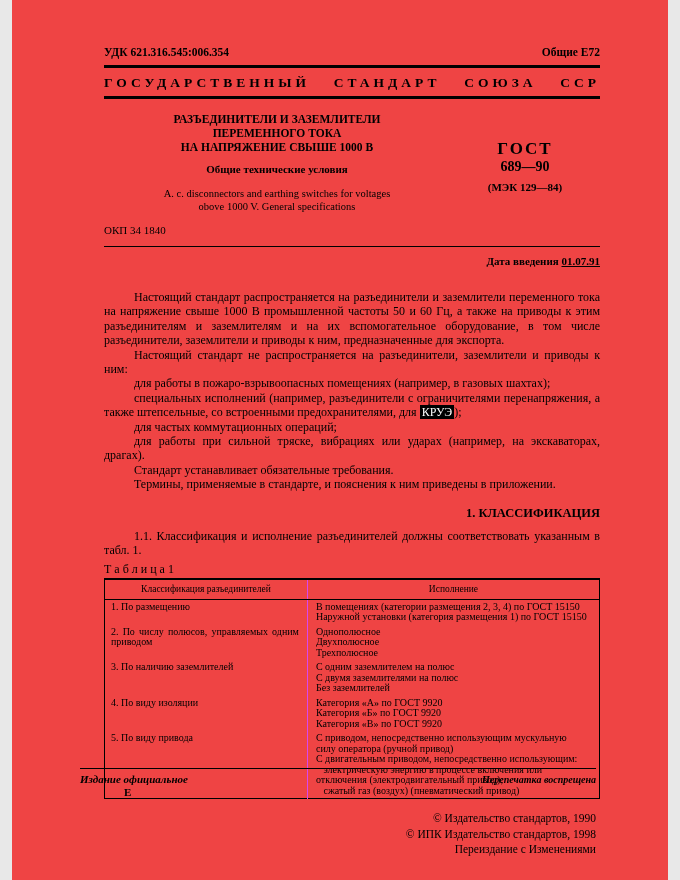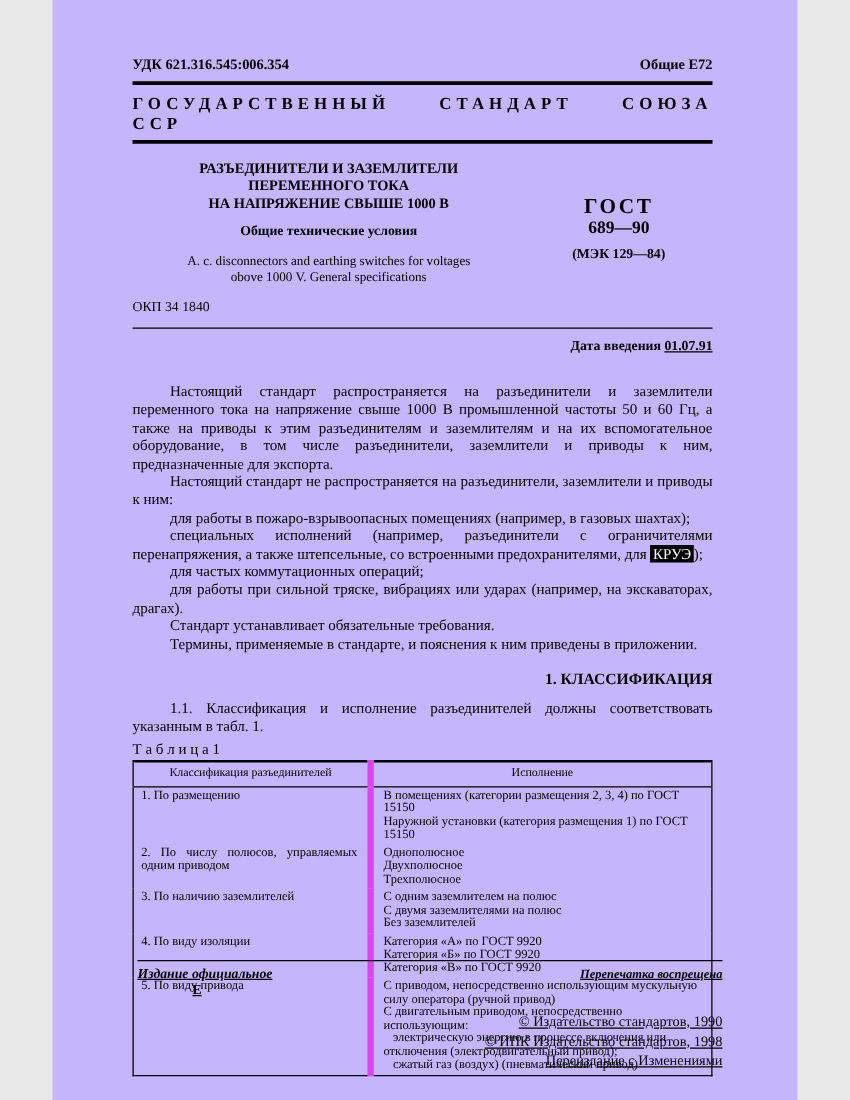--- a/index.html
+++ b/index.html
@@ -1,26 +1,26 @@
 <!DOCTYPE html>
 <html><head>
 <meta charset="utf-8">
 <style>
   html, body { margin: 0; padding: 0; background: #e8e8e8; }
   .page {
     position: relative;
-    width: 596px;
+    width: 656px;
     height: 880px;
     margin: 0 auto;
-    background: #c4b5fd;
+    background: #ef4444;
     color: #000;
     font-family: "Liberation Serif", "DejaVu Serif", serif;
     overflow: hidden;
     box-sizing: border-box;
-    padding: 46px 68px 0 64px;
+    padding: 46px 68px 0 92px;
   }
   .topline { display: flex; justify-content: space-between; font-weight: bold; font-size: 11.5px; }
   .thickbar { height: 3px; background: #000; margin-top: 7px; }
   .thickbar2 { height: 3px; background: #000; }
   .banner {
     font-weight: bold; font-size: 13.5px; letter-spacing: 4px; word-spacing: 6px;
     text-align: justify; text-align-last: justify; padding: 7px 0 5px 0;
   }
   .title-row { display: flex; margin-top: 13px; }
   .title-main { flex: 1; text-align: center; }
@@ -42,27 +42,27 @@
   .clause { margin-top: 8px; font-size: 12px; line-height: 14.4px; text-align: justify; text-indent: 30px; }
   .table-caption { text-align: left; font-size: 12px; margin-top: 5px; line-height: 12px; }
   table.cls {
     width: 100%; border-collapse: collapse; margin-top: 3px;
     border: 1px solid #000; border-top: 2px solid #000;
   }
   table.cls th {
     font-weight: normal; font-size: 9.5px; padding: 4px 4px; text-align: center;
     border-bottom: 1px solid #000; line-height: 11px;
   }
-  table.cls th.c1, table.cls td.c1 { border-right: 5px solid #d946ef; width: 41%; }
+  table.cls th.c1, table.cls td.c1 { border-right: 1px solid #d946ef; width: 41%; }
   table.cls td {
     vertical-align: top; font-size: 10px; line-height: 10.5px; padding: 2px 6px;
   }
   table.cls td.c1 { text-align: justify; padding-left: 6px; padding-right: 8px; }
   table.cls td.c2 { white-space: pre-line; padding-left: 8px; padding-right: 10px; }
-  .footer { position: absolute; left: 68px; right: 60px; top: 768px; text-decoration: underline; }
+  .footer { position: absolute; left: 68px; right: 72px; top: 768px; }
   .footer-rule { height: 1px; background: #000; }
   .footer-row { display: flex; justify-content: space-between; margin-top: 4px; }
   .official { font-weight: bold; font-style: italic; font-size: 11px; line-height: 13px; }
   .edition-letter { font-weight: bold; font-size: 11px; margin-left: 44px; line-height: 13px; }
   .reprint { font-weight: bold; font-style: italic; font-size: 10px; line-height: 13px; }
   .copyright { text-align: right; font-size: 11.5px; line-height: 15.5px; margin-top: 12px; }
 </style>
 </head>
 <body>
 

